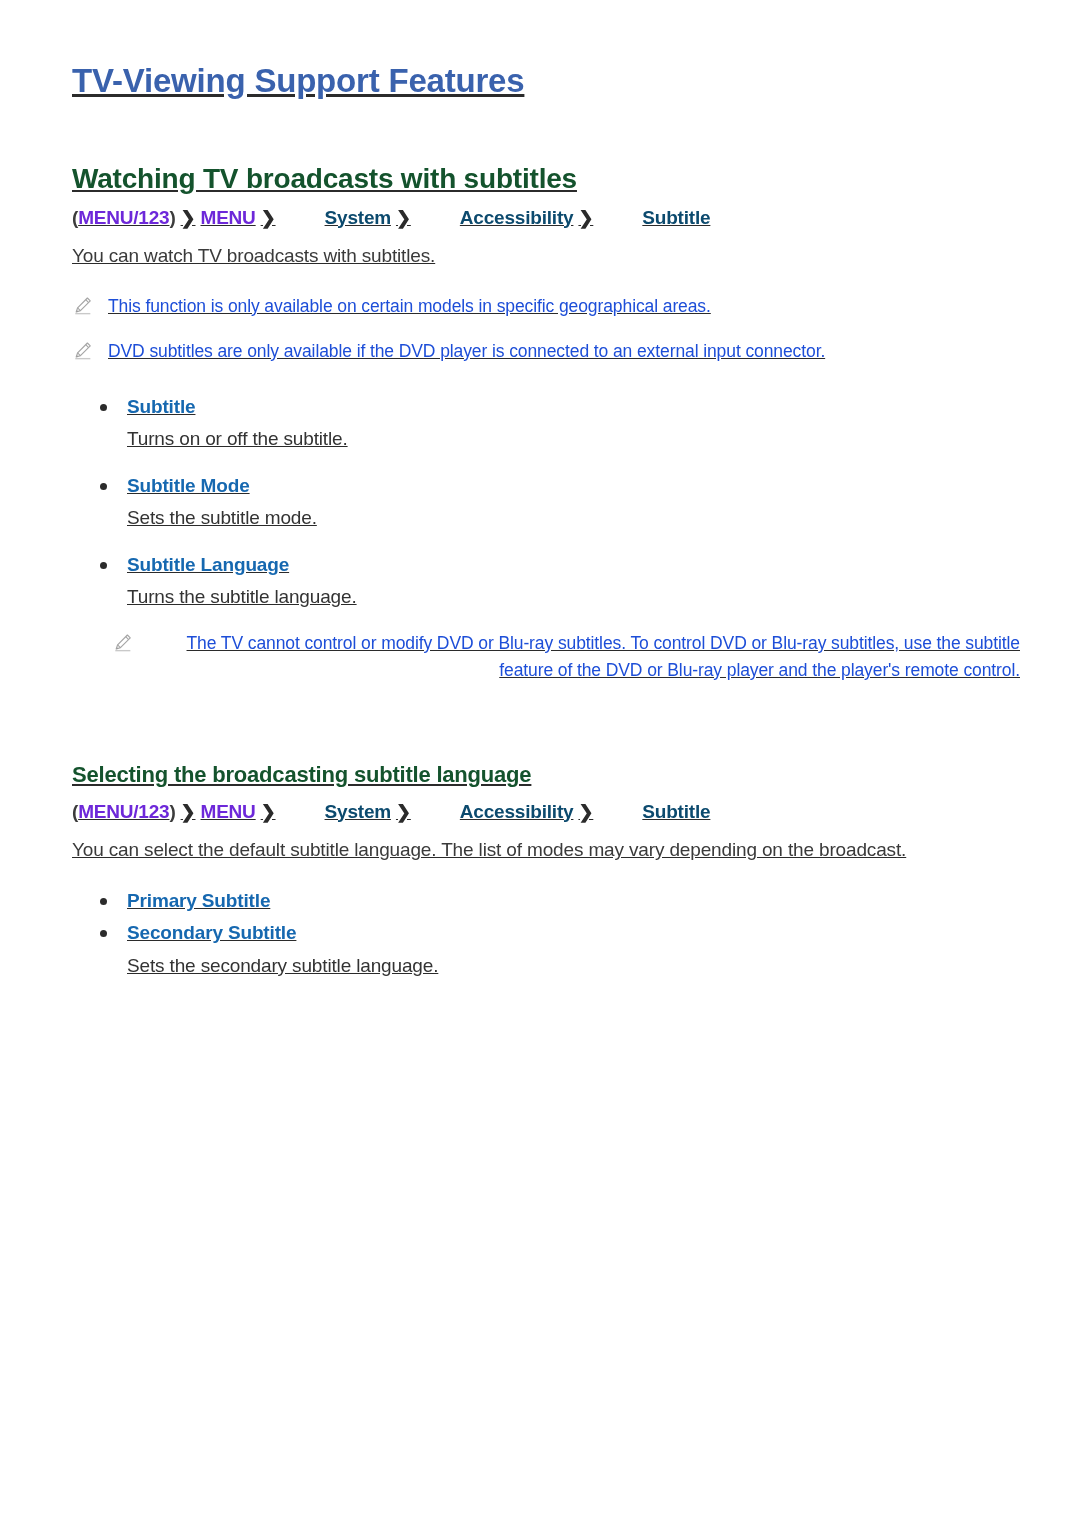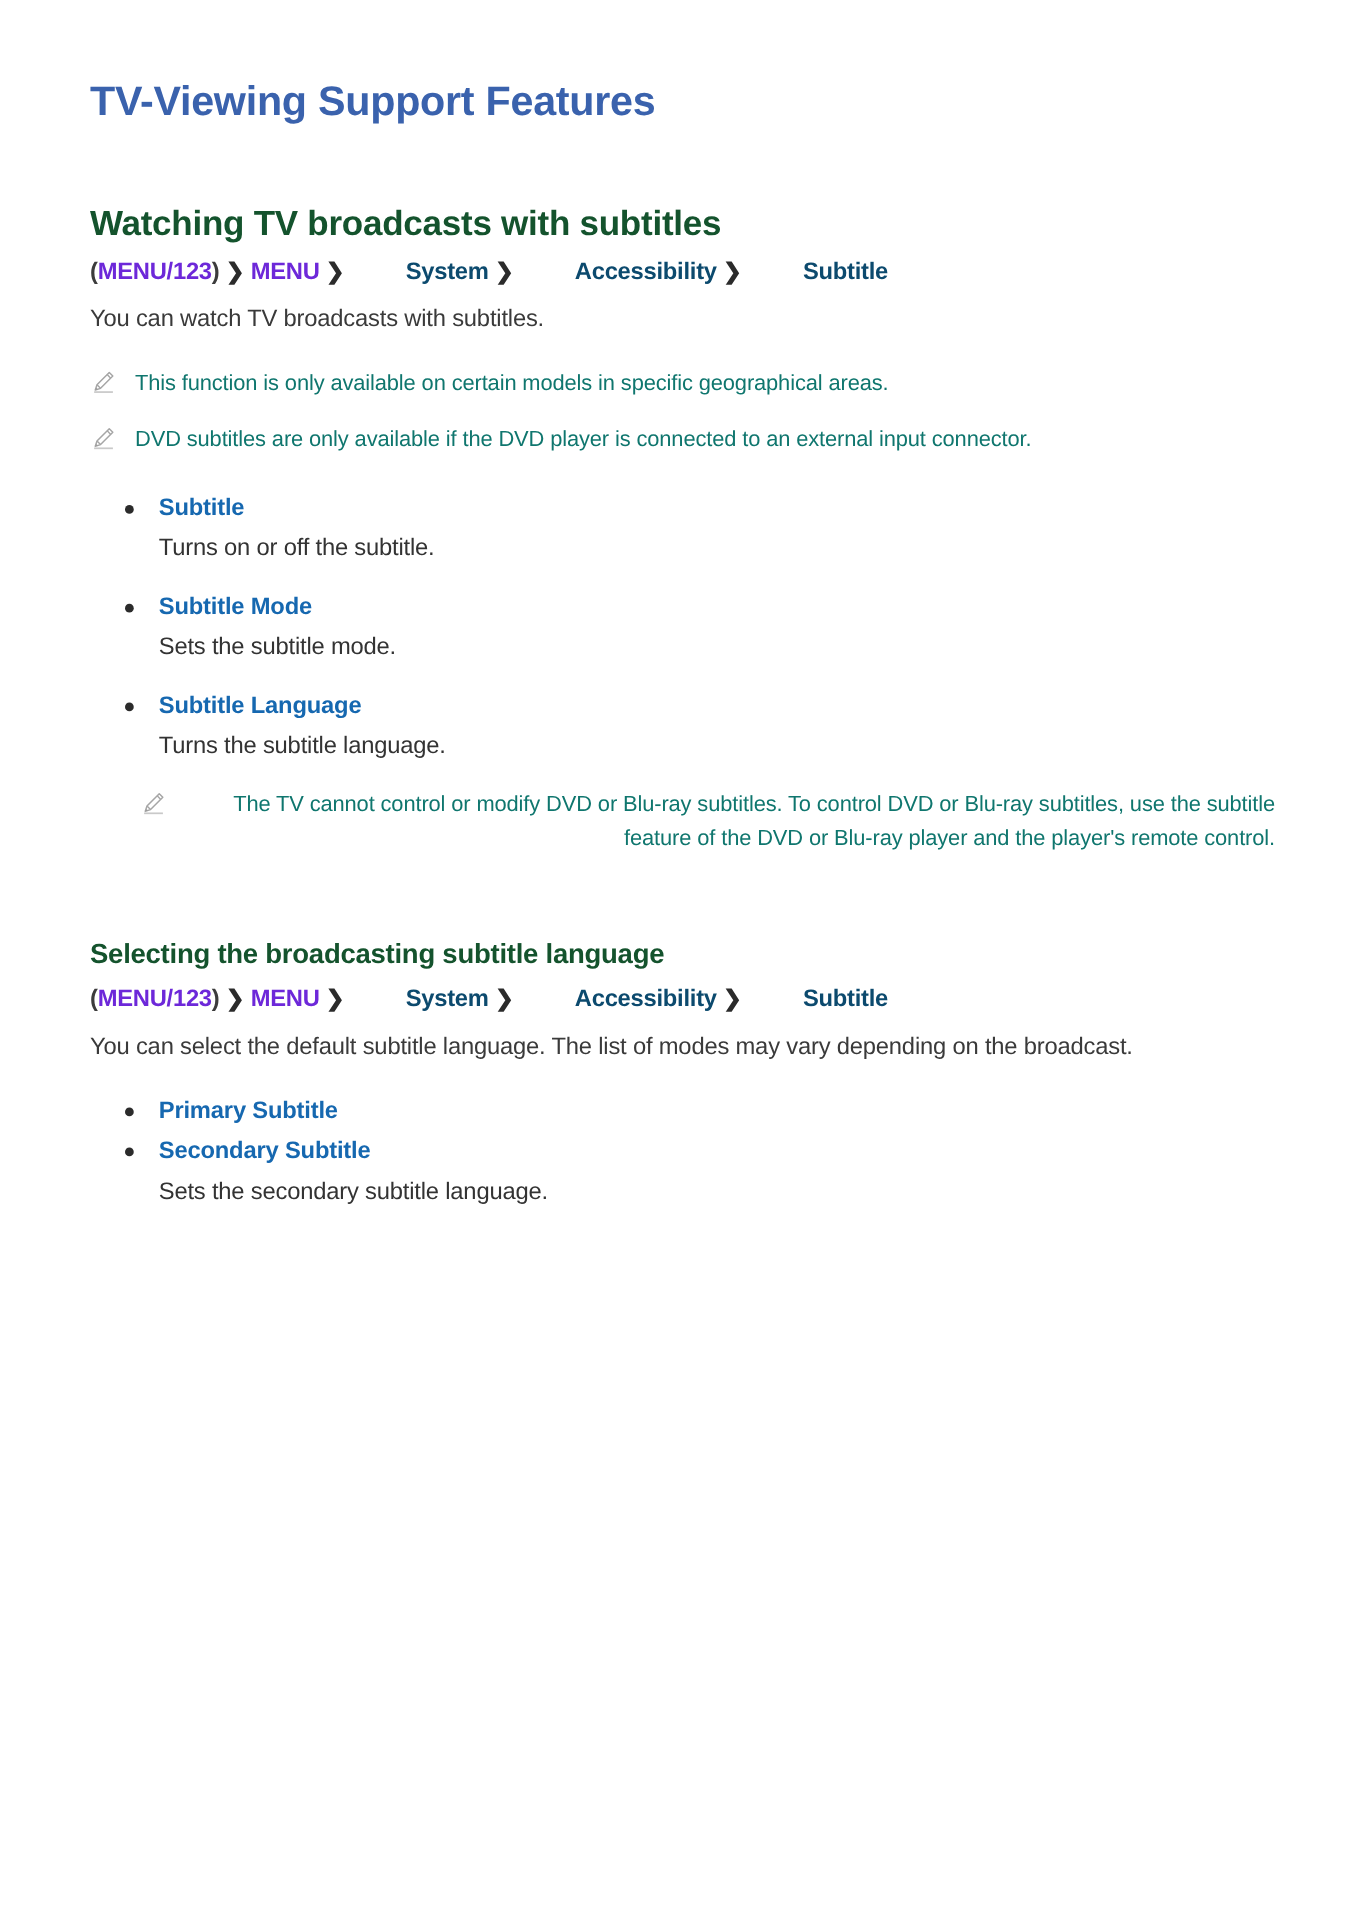--- a/index.html
+++ b/index.html
@@ -16,20 +16,21 @@
     position: relative;
     overflow: hidden;
   }
 
   .page {
     position: relative;
     width: 1080px;
     height: 1291px;
     box-sizing: border-box;
     padding: 62px 60px 0 72px;
+    text-decoration: underline;
   }
 
   
   .page-title {
     font-size: 33px;
     font-weight: bold;
     color: #3a62ad;
     letter-spacing: -0.2px;
     line-height: 1.15;
     margin: 0 0 62px 0;
@@ -39,21 +40,21 @@
   .section-heading {
     font-size: 28px;
     font-weight: bold;
     color: #14532d;
     letter-spacing: -0.2px;
     line-height: 1.2;
     margin: 0 0 9px 0;
   }
   .section-heading.sub {
     font-size: 22px;
-    margin: 4px 0 10px 0;
+    margin: 16px 0 10px 0;
   }
 
   
   .breadcrumb {
     font-size: 19px;
     font-weight: bold;
     line-height: 1.35;
     margin: 0 0 10px 0;
     white-space: nowrap;
     letter-spacing: -0.2px;
@@ -88,21 +89,21 @@
   .note-icon {
     flex: 0 0 auto;
     width: 22px;
     height: 22px;
     margin-top: 2px;
     margin-right: 14px;
     display: block;
   }
   .note-text {
     font-size: 17.5px;
-    color: #0f766e;
+    color: #1d4ed8;
     line-height: 1.55;
     letter-spacing: -0.1px;
     max-width: 880px;
   }
 
   
   .bullet-row {
     display: flex;
     align-items: flex-start;
     margin: 0 0 4px 0;

